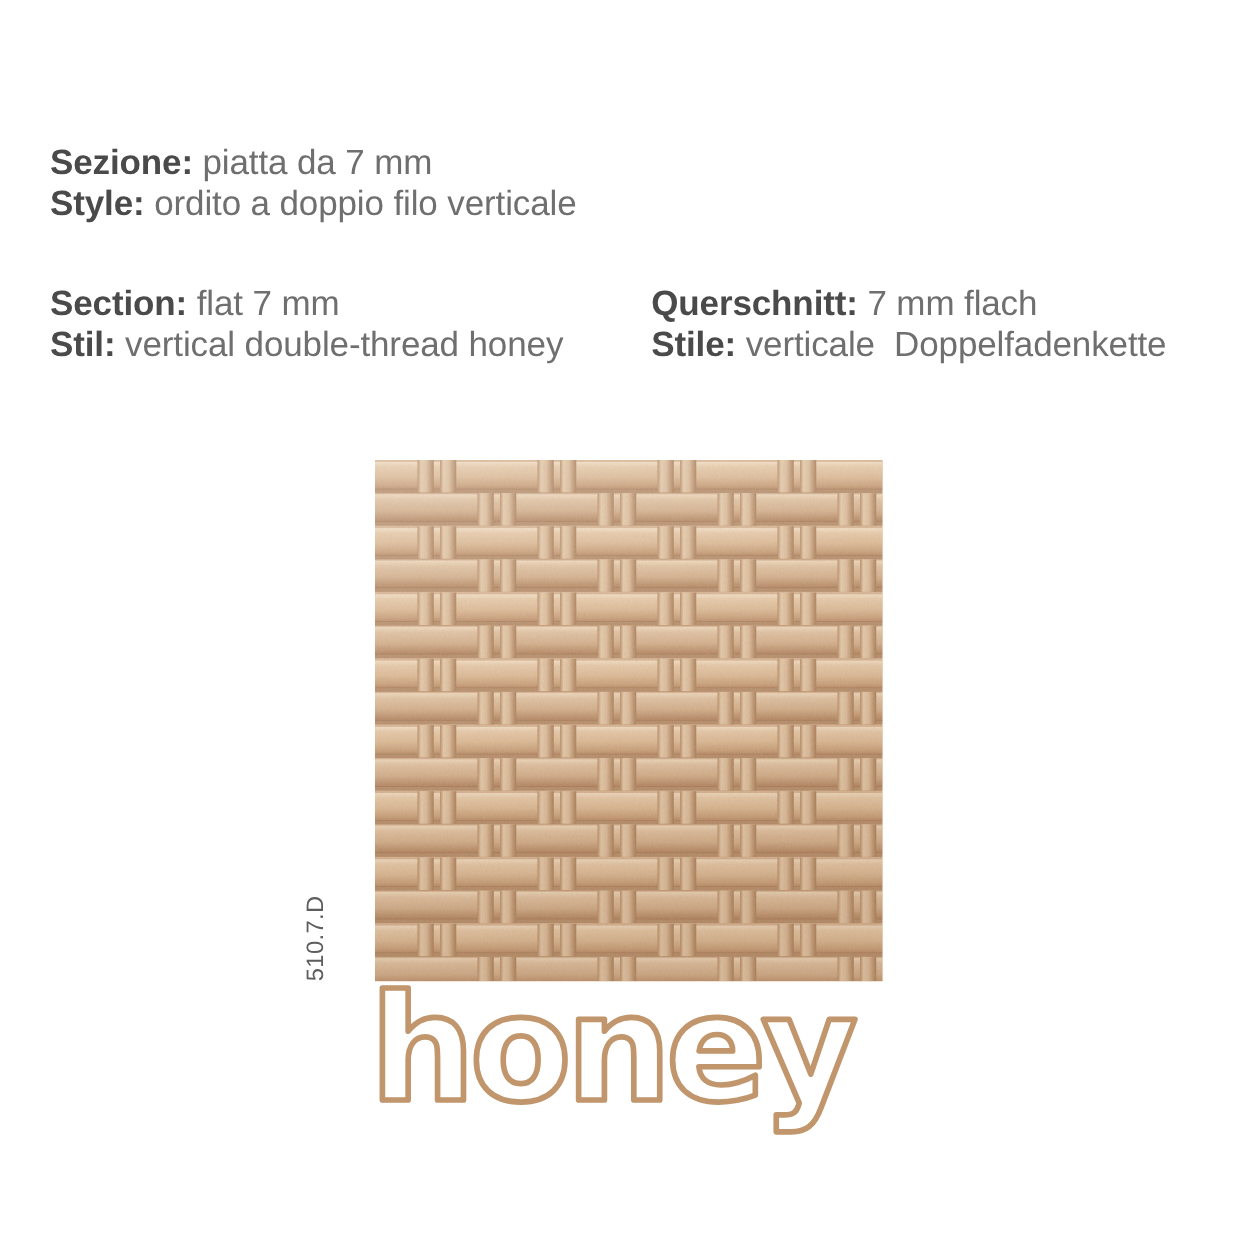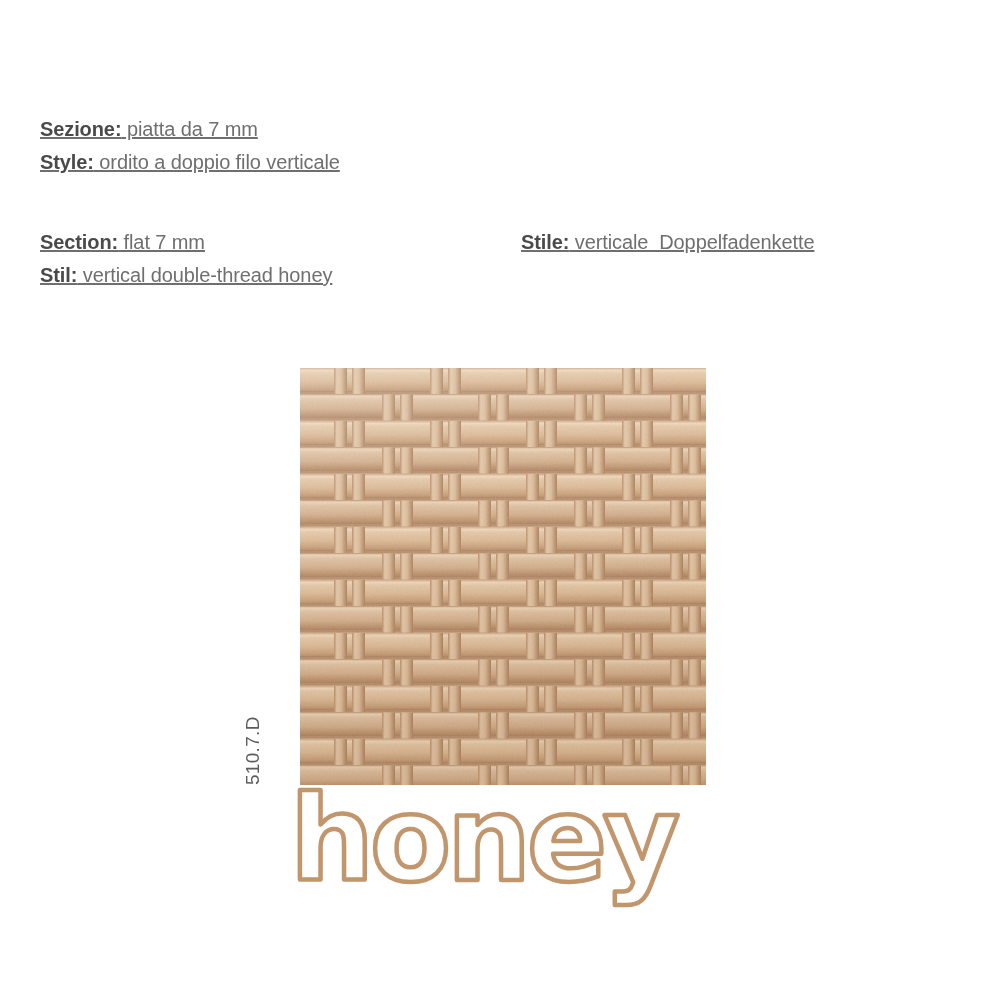--- a/index.html
+++ b/index.html
@@ -14,25 +14,24 @@
     font-family: "Liberation Sans", "DejaVu Sans", sans-serif;
     overflow: hidden;
   }
 
   
   .spec-block {
     position: absolute;
     white-space: nowrap;
   }
   .spec-line {
-    font-size: 20px;
+    font-size: 28px;
     line-height: 33px;
     color: #6f6f6f;
     letter-spacing: -0.1px;
-    text-decoration: underline;
   }
   .spec-line .lbl {
     font-weight: bold;
     color: #4a4a4a;
   }
   .spec-line .val {
     font-weight: normal;
     color: #6f6f6f;
     white-space: pre;
   }
@@ -66,21 +65,21 @@
     transform: rotate(-90deg);
     font-size: 19px;
     color: #5d5d5d;
     letter-spacing: 0.3px;
     white-space: nowrap;
   }
 
   
   #wordmark {
     position: absolute;
-    left: 290px;
+    left: 296px;
     top: 792px;
     width: 360px;
     height: 108px;
   }
   #wordmark svg { display: block; width: 100%; height: 100%; overflow: visible; }
   #wordmark text {
     font-family: "DejaVu Sans", "Liberation Sans", sans-serif;
     font-weight: bold;
     font-size: 118px;
     letter-spacing: -4px;
@@ -106,20 +105,23 @@
 <div class="spec-block" id="spec-en">
   <div class="spec-line">
     <span class="lbl">Section:</span><span class="val"> flat 7 mm</span>
   </div>
   <div class="spec-line">
     <span class="lbl">Stil:</span><span class="val"> vertical double-thread honey</span>
   </div>
 </div>
 
 <div class="spec-block" id="spec-de">
+  <div class="spec-line">
+    <span class="lbl">Querschnitt:</span><span class="val"> 7 mm flach</span>
+  </div>
   <div class="spec-line">
     <span class="lbl">Stile:</span><span class="val"> verticale  Doppelfadenkette</span>
   </div>
 </div>
 
 <div id="swatch-wrap">
   <div id="swatch">
     <svg viewBox="0 0 406 417" preserveAspectRatio="none" aria-hidden="true">
       <defs>
 

